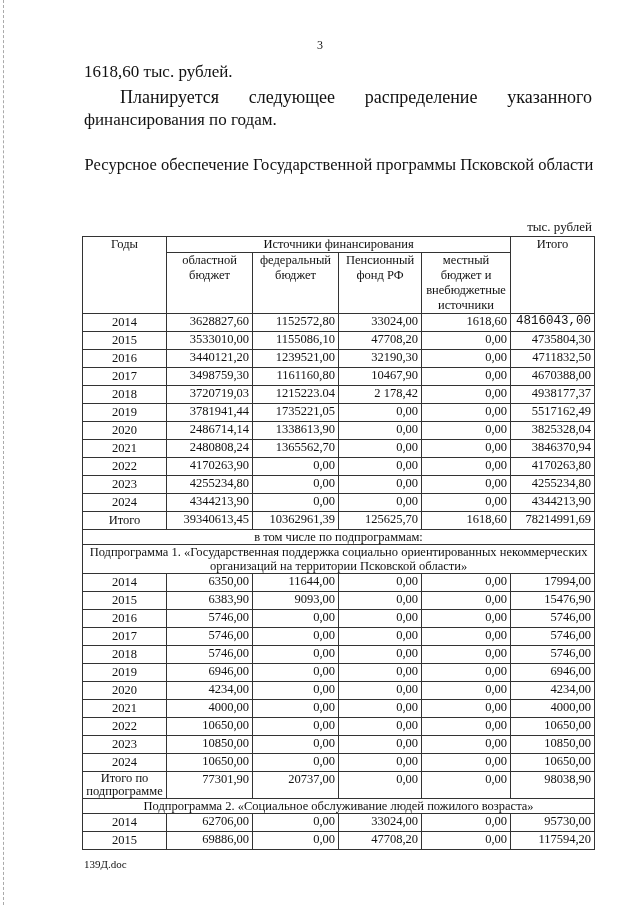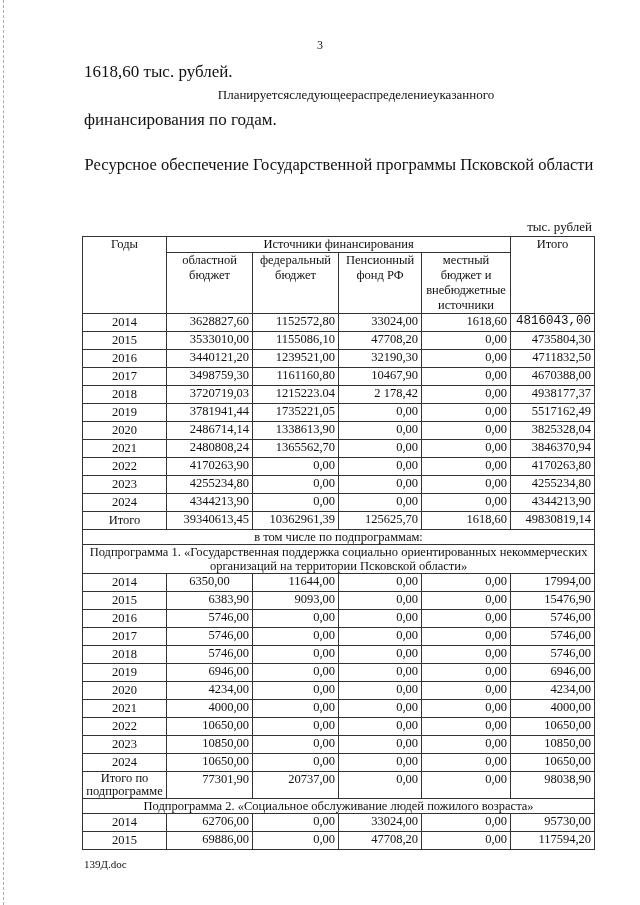--- a/index.html
+++ b/index.html
@@ -3,22 +3,22 @@
 <meta charset="utf-8">
 <style>
   html, body { margin: 0; padding: 0; background: #ffffff; }
   body { width: 640px; height: 905px; position: relative; overflow: hidden;
          font-family: "Liberation Serif", "DejaVu Serif", serif; color: #111; }
   .scan-edge { position: absolute; left: 3px; top: 0; width: 2px; height: 905px;
                border-left: 1px dashed #aaa; }
   .page-num { position: absolute; top: 38px; left: 0; width: 640px; text-align: center;
               font-size: 12px; }
   .p1 { position: absolute; top: 62px; left: 84px; font-size: 17px; }
-  .p2 { position: absolute; top: 87px; left: 84px; width: 508px; font-size: 13px;
-        display: flex; justify-content: center; padding-left: 36px; box-sizing: border-box; }
+  .p2 { position: absolute; top: 87px; left: 84px; width: 508px; font-size: 18px;
+        display: flex; justify-content: space-between; padding-left: 36px; box-sizing: border-box; }
   .p3 { position: absolute; top: 110px; left: 84px; font-size: 17px; }
   .title { position: absolute; top: 153px; left: 84px; width: 510px; text-align: center;
            font-size: 16.5px; line-height: 23px; }
   .units { position: absolute; top: 219px; right: 48px; font-size: 13px; }
   table { position: absolute; top: 236px; left: 82px; width: 512px; border-collapse: collapse;
           font-size: 12.5px; table-layout: fixed; }
   td, th { border: 1px solid #333; padding: 0 3px; font-weight: normal; line-height: 15px; }
   th { vertical-align: top; text-align: center; }
   td.yr { text-align: center; }
   td.num { text-align: right; }
@@ -157,31 +157,31 @@
         <td class="num" style="vertical-align: top;">0,00</td>
         <td class="num" style="vertical-align: top;">0,00</td>
         <td class="num" style="vertical-align: top;">4344213,90</td>
       </tr>
       <tr class="r">
         <td class="yr">Итого</td>
         <td class="num" style="vertical-align: top;">39340613,45</td>
         <td class="num" style="vertical-align: top;">10362961,39</td>
         <td class="num" style="vertical-align: top;">125625,70</td>
         <td class="num" style="vertical-align: top;">1618,60</td>
-        <td class="num" style="vertical-align: top;">49830819,14</td>
+        <td class="num" style="vertical-align: top;">78214991,69</td>
       </tr>
       <tr>
         <td colspan="6" class="span" style="line-height: 14px;">в том числе по подпрограммам:</td>
       </tr>
       <tr>
         <td colspan="6" class="span" style="line-height: 14px;">Подпрограмма 1. «Государственная поддержка социально ориентированных некоммерческих организаций на территории Псковской области»</td>
       </tr>
       <tr class="r">
         <td class="yr">2014</td>
-        <td class="num" style="vertical-align: top; text-align: center;">6350,00</td>
+        <td class="num" style="vertical-align: top;">6350,00</td>
         <td class="num" style="vertical-align: top;">11644,00</td>
         <td class="num" style="vertical-align: top;">0,00</td>
         <td class="num" style="vertical-align: top;">0,00</td>
         <td class="num" style="vertical-align: top;">17994,00</td>
       </tr>
       <tr class="r">
         <td class="yr">2015</td>
         <td class="num" style="vertical-align: top;">6383,90</td>
         <td class="num" style="vertical-align: top;">9093,00</td>
         <td class="num" style="vertical-align: top;">0,00</td>

